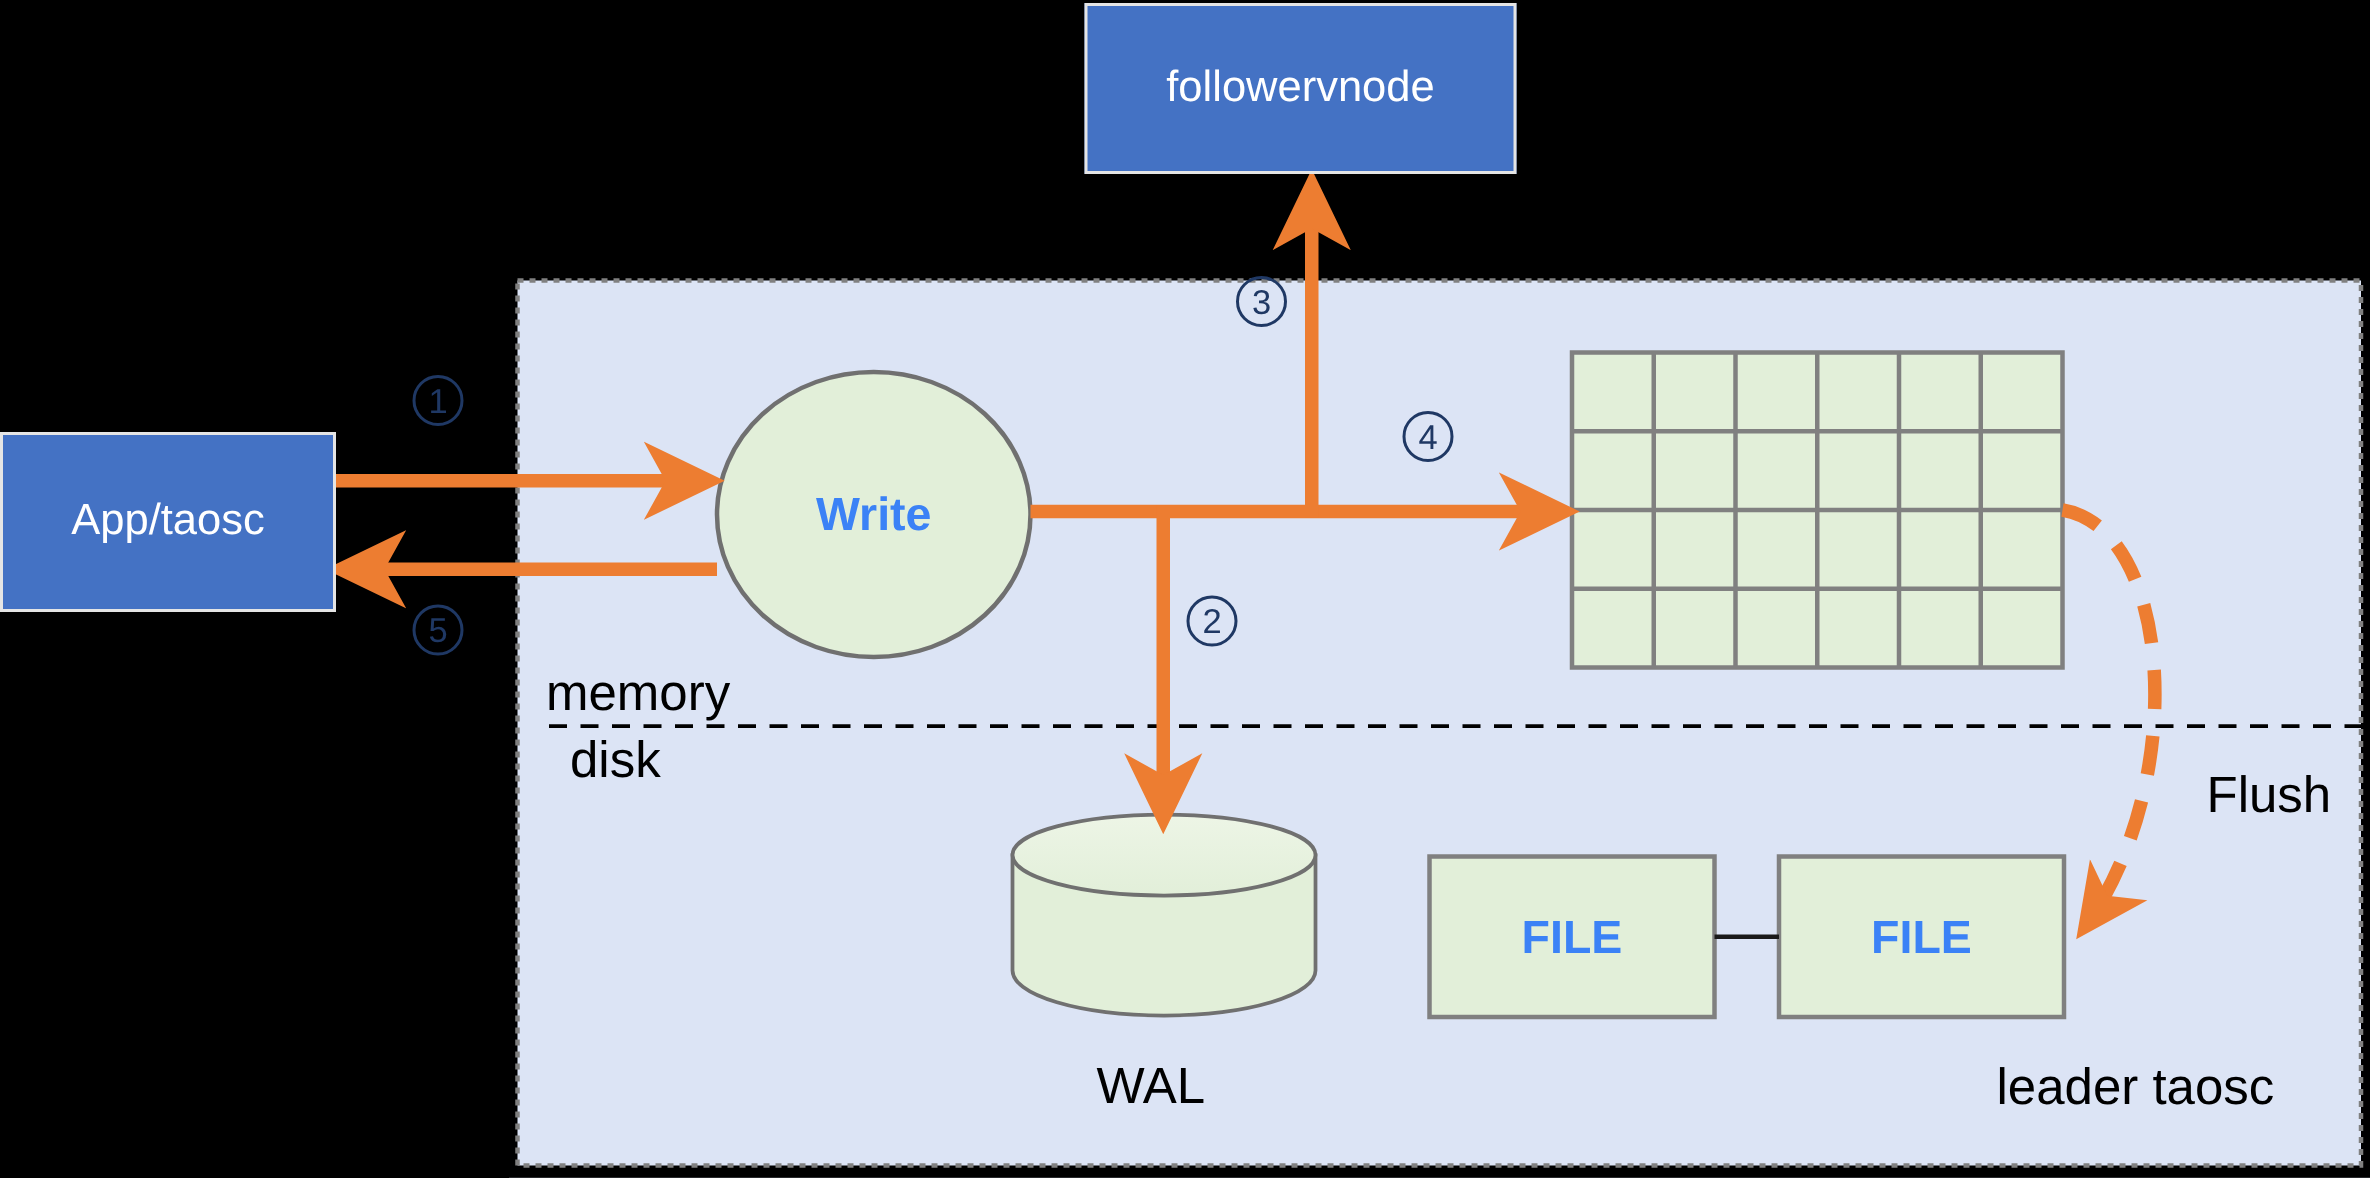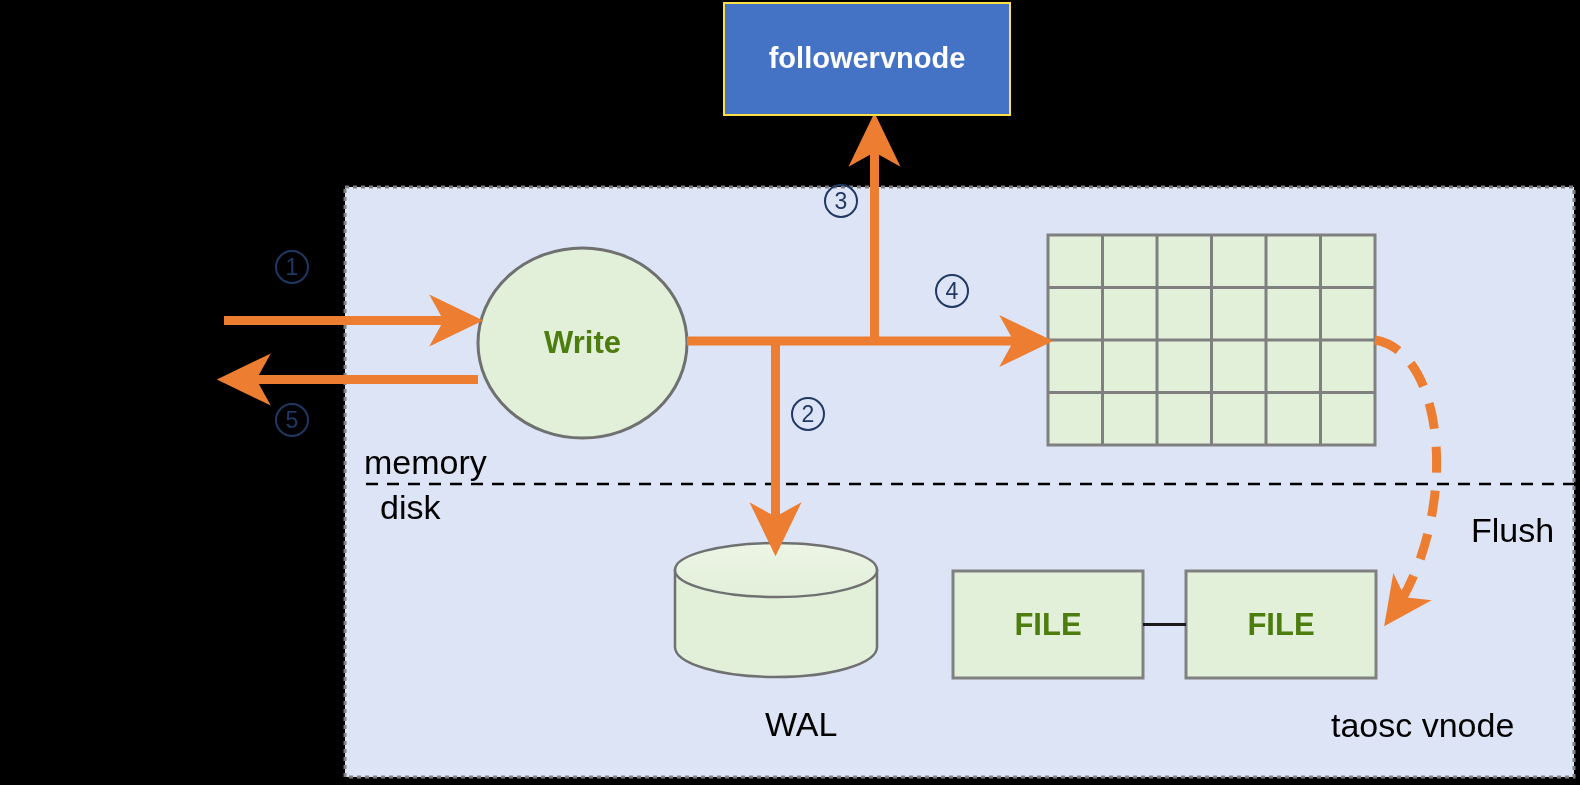--- a/index.html
+++ b/index.html
@@ -27,60 +27,60 @@
     display: flex;
     align-items: center;
     justify-content: center;
     text-align: center;
     pointer-events: none;
   }
   
   .blue-box {
     position: absolute;
     background: #4472C4;
-    border: 2px solid #fde047;
+    border: 2px solid #e5e5e5;
     box-sizing: border-box;
     display: flex;
     align-items: center;
     justify-content: center;
     color: #FFFFFF;
-    font-weight: bold;
+    font-weight: normal;
     text-align: center;
     line-height: 1.15;
   }
   #follower-vnode-box {
     left: 723px; top: 2px; width: 288px; height: 114px;
     font-size: 29px;
   }
   #app-taosc-box {
     left: 0px; top: 288px; width: 224px; height: 120px;
     font-size: 29px;
   }
   
   .green-text {
-    color: #4d7c0f;
+    color: #3b82f6;
     font-weight: bold;
   }
   #write-label {
     left: 478px; top: 248px; width: 209px; height: 190px;
     font-size: 31px;
   }
   #file1-label { left: 953px; top: 571px; width: 190px; height: 107px; font-size: 31px; }
   #file2-label { left: 1186px; top: 571px; width: 190px; height: 107px; font-size: 31px; }
 
   
   .plain-label {
     position: absolute;
     color: #000000;
     font-size: 34px;
     white-space: nowrap;
   }
   #memory-label { left: 364px; top: 443px; }
   #disk-label   { left: 380px; top: 488px; }
-  #wal-label    { left: 765px; top: 705px; }
+  #wal-label    { left: 731px; top: 705px; }
   #flush-label  { left: 1447px; top: 511px; margin-left: 24px; }
   #leader-vnode-label { left: 1331px; top: 706px; }
 
   
   .step-circle {
     position: absolute;
     width: 34px;
     height: 34px;
     border: 2px solid #1F3864;
     border-radius: 50%;
@@ -157,36 +157,39 @@
 
     <path d="M 1375 340 C 1448 352, 1460 520, 1390 618" fill="none" stroke="#ED7D31" stroke-width="9" stroke-dasharray="26 18" stroke-linecap="butt" marker-end="url(#arrow-orange-dash)"></path>
   </svg>
 
   <div class="blue-box" id="follower-vnode-box">
     <span>follower</span>
       <br>
     <span>vnode</span>
   </div>
 
+  <div class="blue-box" id="app-taosc-box">
+    <span>App/taosc</span>
+  </div>
 
   <div class="node-label green-text" id="write-label">Write</div>
 
   <div class="node-label green-text" id="file1-label">FILE</div>
 
   <div class="node-label green-text" id="file2-label">FILE</div>
 
   <div class="plain-label" id="memory-label">memory</div>
 
   <div class="plain-label" id="disk-label">disk</div>
 
   <div class="plain-label" id="wal-label">WAL</div>
 
   <div class="plain-label" id="flush-label">Flush</div>
 
-  <div class="plain-label" id="leader-vnode-label">taosc vnode</div>
+  <div class="plain-label" id="leader-vnode-label">leader taosc</div>
 
   <div class="step-circle" id="step-1">1</div>
   <div class="step-circle" id="step-2">2</div>
   <div class="step-circle" id="step-3">3</div>
   <div class="step-circle" id="step-4">4</div>
   <div class="step-circle" id="step-5">5</div>
 
 </div>
 
 </body></html>

